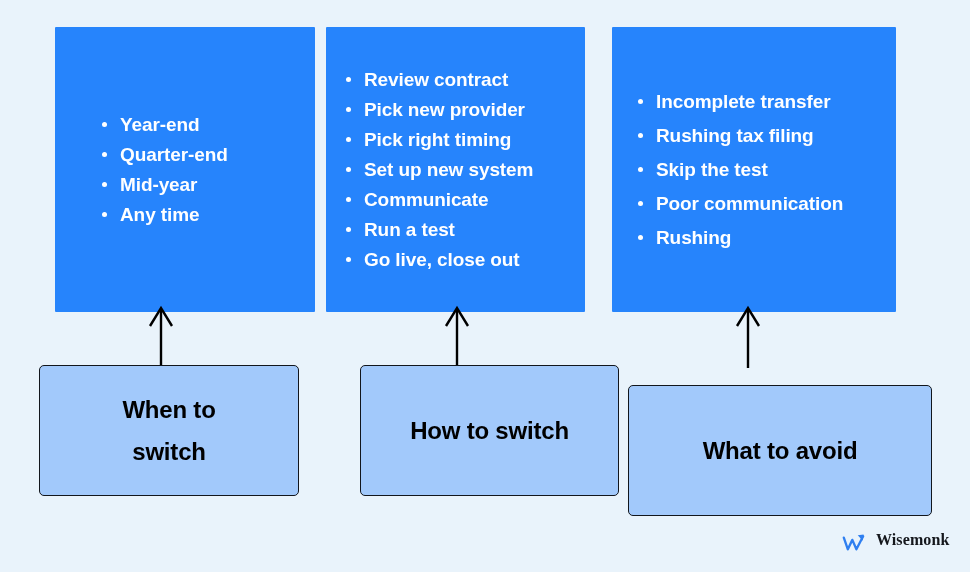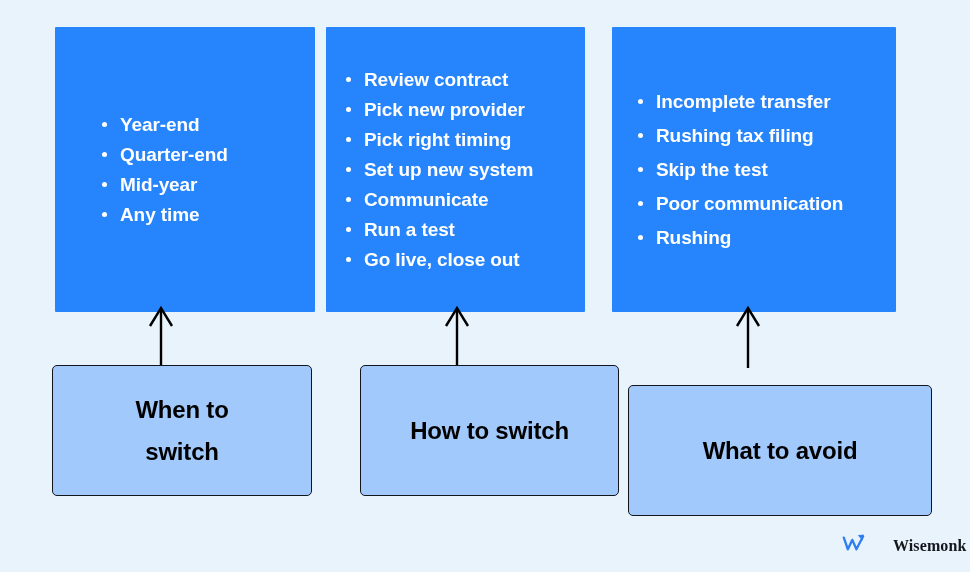--- a/index.html
+++ b/index.html
@@ -81,21 +81,21 @@
     background: #a2c9fb;
     border: 1.6px solid #12161c;
     border-radius: 5px;
     display: flex;
     align-items: center;
     justify-content: center;
     text-align: center;
     padding: 6px 14px;
   }
 
-  .box-1 { left: 39px;  width: 260px; margin-left: 13px; }
+  .box-1 { left: 39px;  width: 260px; }
   .box-2 { left: 326px; width: 259px; margin-left: 34px; }
   .box-3 { left: 628px; width: 304px; margin-top: 20px; }
 
   .label-box span {
     color: #000000;
     font-size: 24px;
     font-weight: bold;
     line-height: 42px;
     letter-spacing: -0.2px;
   }
@@ -114,22 +114,22 @@
   .conn-1 { left: 144px; }
   .conn-2 { left: 440px; }
   .conn-3 { left: 731px; }
 
   
   .brand {
     position: absolute;
     left: 842px;
     top: 531px;
     display: flex;
-    align-items: flex-end;
-    gap: 24px;
+    align-items: flex-start;
+    gap: 7px;
   }
 
   .brand-mark {
     width: 27px;
     height: 24px;
     display: block;
   }
 
   .brand-name {
     font-family: "Liberation Serif", serif;

